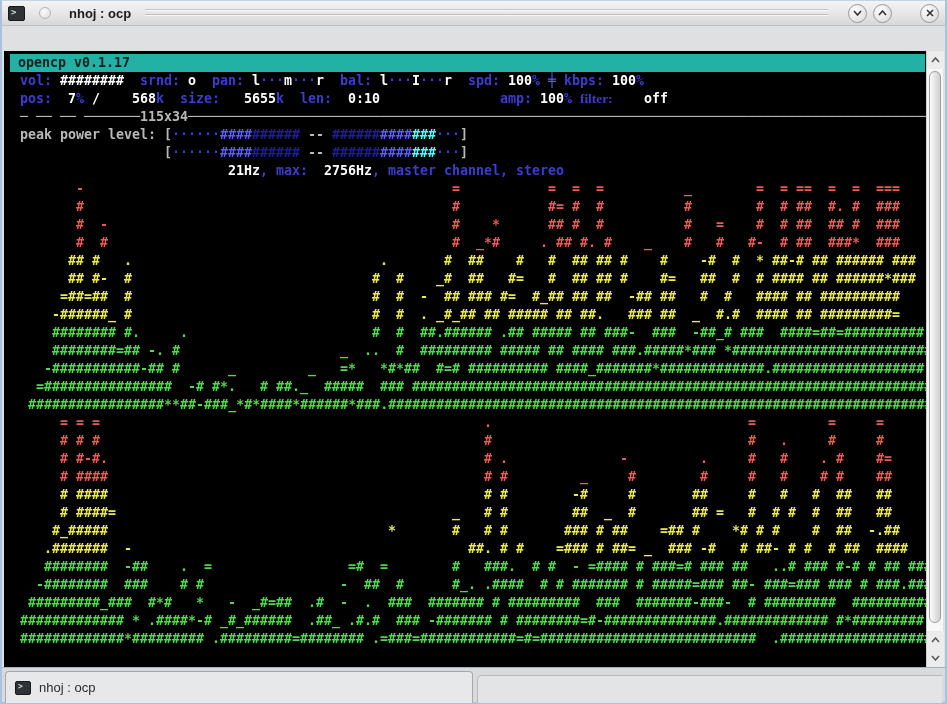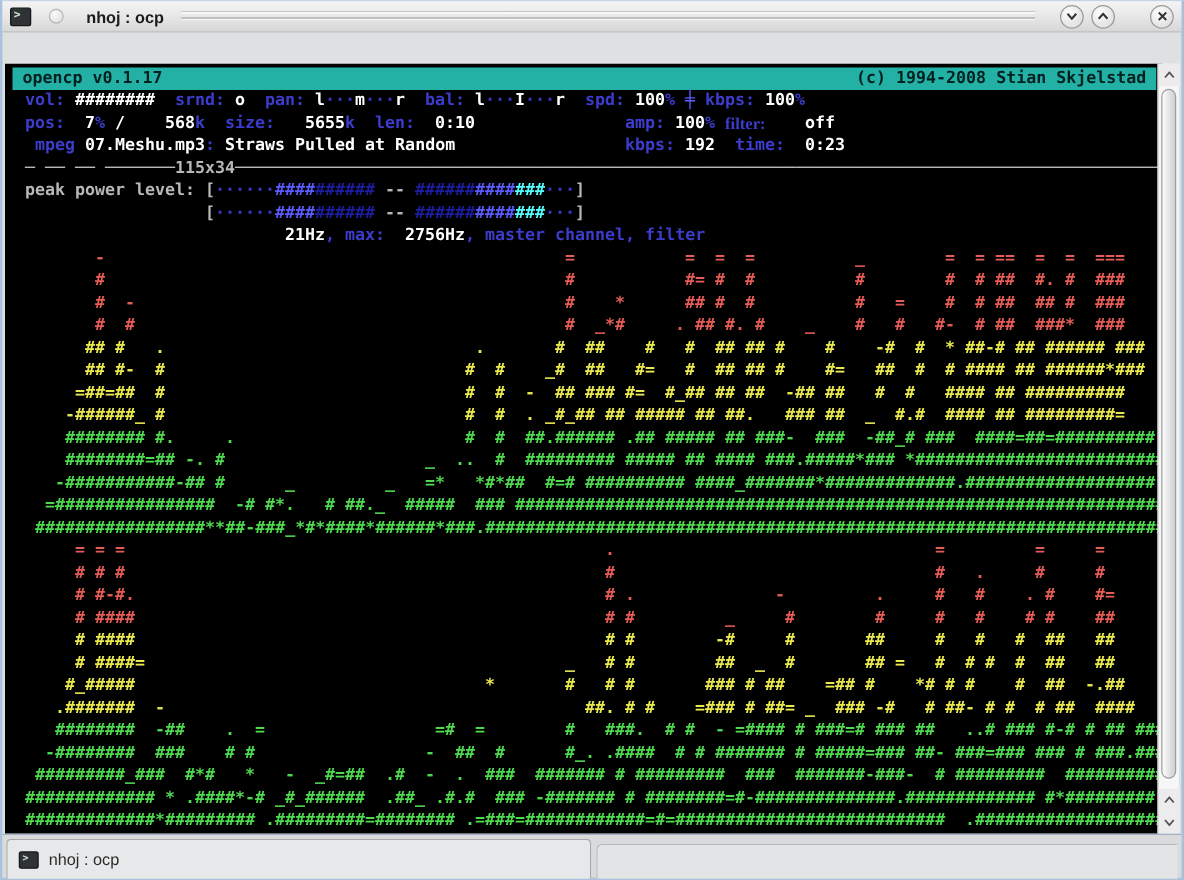--- a/index.html
+++ b/index.html
@@ -140,21 +140,20 @@
       <svg width="8" height="8" viewBox="0 0 8 8">
           <path d="M1 1 L7 7 M7 1 L1 7" stroke="#333" stroke-width="1.6"></path>
         </svg>
     </div>
   </div>
 
 
   <div class="term">
     <div class="term-header">
       <span>opencp v0.1.17</span>
-      <span>(c) 1994-2008 Stian Skjelstad</span>
     </div>
     <div class="term-body">
         <div class="trow">
           <span class="c-L" style="left: 8px;">vol:</span>
           <span class="c-W" style="left: 48px;">########</span>
           <span class="c-L" style="left: 128px;">srnd:</span>
           <span class="c-W" style="left: 176px;">o</span>
           <span class="c-L" style="left: 200px;">pan:</span>
           <span class="c-W" style="left: 240px;">l</span>
           <span class="c-L" style="left: 248px;">···</span>
@@ -187,30 +186,20 @@
           <span class="c-L" style="left: 264px;">k</span>
           <span class="c-L" style="left: 288px;">len:</span>
           <span class="c-W" style="left: 336px;">0:10</span>
           <span class="c-L" style="left: 488px;">amp:</span>
           <span class="c-W" style="left: 528px;">100</span>
           <span class="c-L" style="left: 552px;">%</span>
           <span class="c-L" style="left: 568px; font-family: Liberation Serif, serif;">filter:</span>
           <span class="c-W" style="left: 632px;">off</span>
         </div>
         <div class="trow">
-          <span class="c-L" style="left: 16px;">mpeg</span>
-          <span class="c-W" style="left: 56px;">07.Meshu.mp3</span>
-          <span class="c-L" style="left: 152px;">:</span>
-          <span class="c-W" style="left: 168px;">Straws Pulled at Random</span>
-          <span class="c-L" style="left: 488px;">kbps:</span>
-          <span class="c-W" style="left: 536px;">192</span>
-          <span class="c-L" style="left: 576px;">time:</span>
-          <span class="c-W" style="left: 632px;">0:23</span>
-        </div>
-        <div class="trow">
           <span class="c-G" style="left: 8px;">─ ── ── ───────</span>
           <span class="c-G" style="left: 128px;">115x34</span>
           <span class="c-G" style="left: 176px;">─────────────────────────────────────────────────────────────────────────────────────────────</span>
         </div>
         <div class="trow">
           <span class="c-G" style="left: 8px;">peak power level:</span>
           <span class="c-G" style="left: 152px;">[</span>
           <span class="c-D" style="left: 160px;">······</span>
           <span class="c-B" style="left: 208px;">####</span>
           <span class="c-N" style="left: 240px;">######</span>
@@ -230,21 +219,21 @@
           <span class="c-N" style="left: 320px;">######</span>
           <span class="c-B" style="left: 368px;">####</span>
           <span class="c-C" style="left: 400px;">###</span>
           <span class="c-D" style="left: 424px;">···</span>
           <span class="c-G" style="left: 448px;">]</span>
         </div>
         <div class="trow">
           <span class="c-W" style="left: 216px;">21Hz</span>
           <span class="c-L" style="left: 248px;">, max:</span>
           <span class="c-W" style="left: 312px;">2756Hz</span>
-          <span class="c-L" style="left: 360px;">, master channel, filter</span>
+          <span class="c-L" style="left: 360px;">, master channel, stereo</span>
         </div>
         <div class="trow">
           <span class="c-R" style="left: 64px;">-</span>
           <span class="c-R" style="left: 440px;">=</span>
           <span class="c-R" style="left: 536px;">=</span>
           <span class="c-R" style="left: 560px;">=</span>
           <span class="c-R" style="left: 584px;">=</span>
           <span class="c-R" style="left: 672px;">_</span>
           <span class="c-R" style="left: 744px;">=</span>
           <span class="c-R" style="left: 768px;">=</span>

